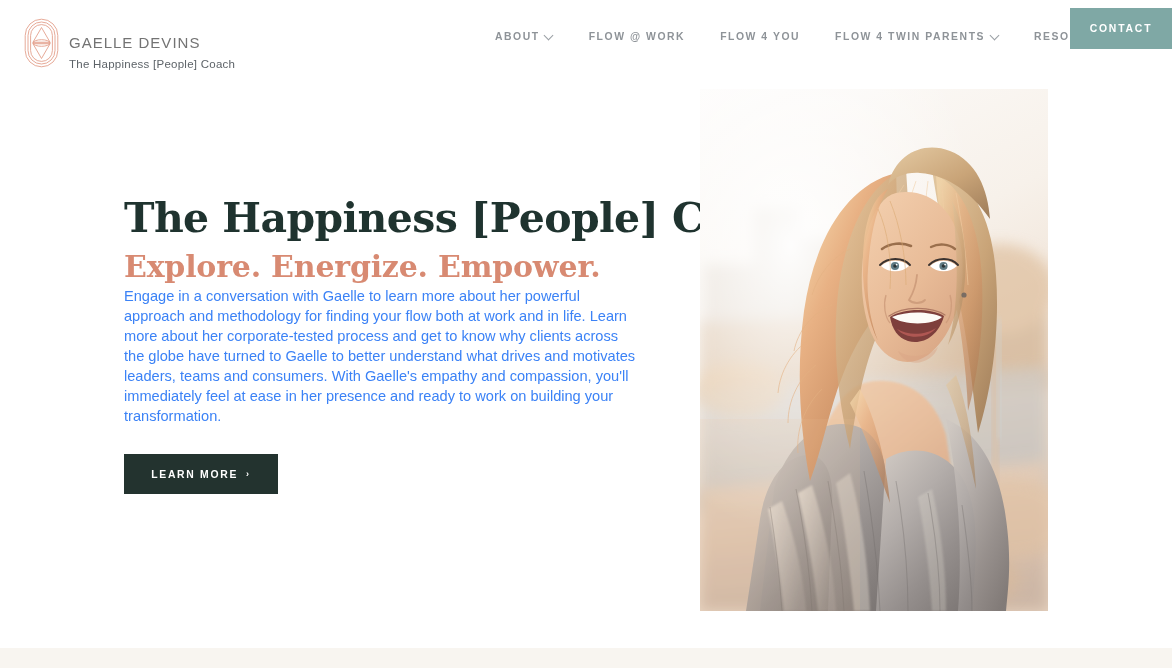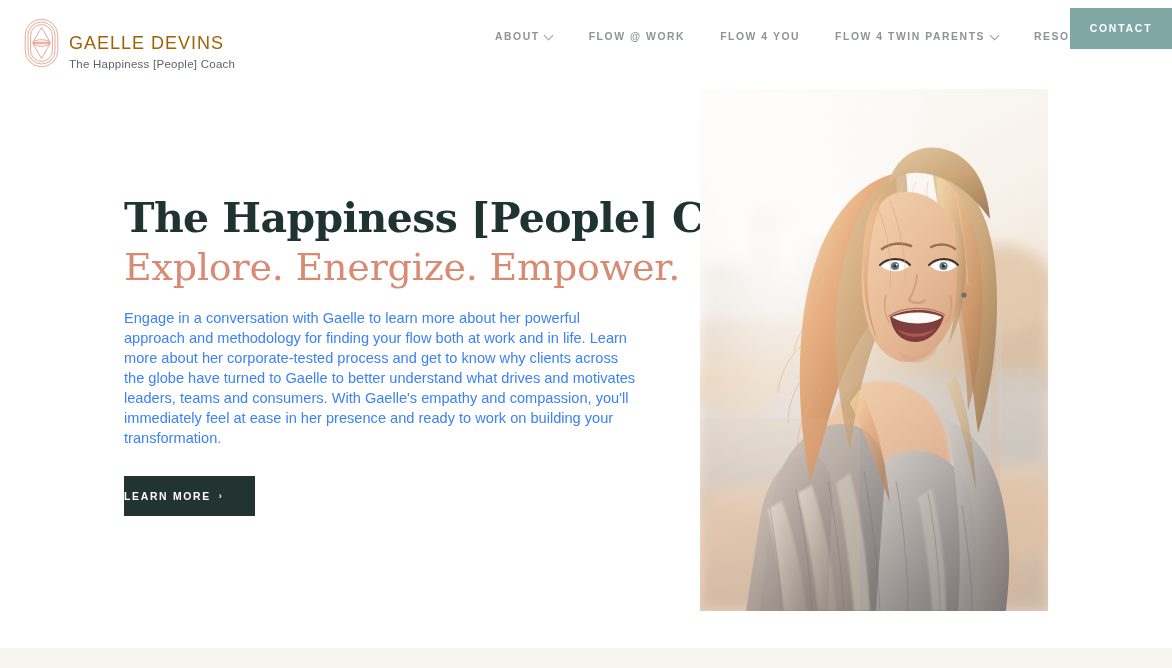--- a/index.html
+++ b/index.html
@@ -48,23 +48,23 @@
   .brand-mark {
     width: 35px;
     height: 50px;
     flex: none;
     display: block;
   }
 
   .brand-text { display: flex; flex-direction: column; justify-content: center; }
 
   .brand-name {
-    font-size: 18px;
+    font-size: 15px;
     letter-spacing: 1.0px;
-    color: #a16207;
+    color: #737373;
     font-weight: 400;
     line-height: 26px;
     white-space: nowrap;
     margin-top: 16px;
   }
 
   .brand-tagline {
     font-size: 11.5px;
     letter-spacing: 0.25px;
     color: #5d6368;
@@ -157,44 +157,43 @@
     line-height: 48px;
     font-weight: 700;
     color: #1f332f;
     letter-spacing: -0.6px;
     margin-bottom: 6px;
     white-space: nowrap;
   }
 
   .hero-subtitle {
     font-family: "DejaVu Serif", "Liberation Serif", serif;
-    font-size: 38px;
+    font-size: 30px;
     line-height: 38px;
-    font-weight: 400;
+    font-weight: 700;
     color: #d88a72;
     letter-spacing: -0.2px;
-    margin-bottom: 22px;
     white-space: nowrap;
   }
 
   .hero-paragraph {
     font-size: 14.6px;
     line-height: 20px;
     color: #3b82f6;
     letter-spacing: 0.0px;
     width: 516px;
     margin-bottom: 28px;
   }
 
   .learn-more-button {
     display: inline-flex;
     align-items: center;
-    justify-content: flex-start;
+    justify-content: center;
     gap: 8px;
-    width: 131px;
+    width: 154px;
     height: 40px;
     background: #23332f;
     color: #ffffff;
     border: none;
     font-family: "Liberation Sans", sans-serif;
     font-size: 10.4px;
     font-weight: 700;
     letter-spacing: 1.7px;
     text-transform: uppercase;
     cursor: pointer;

